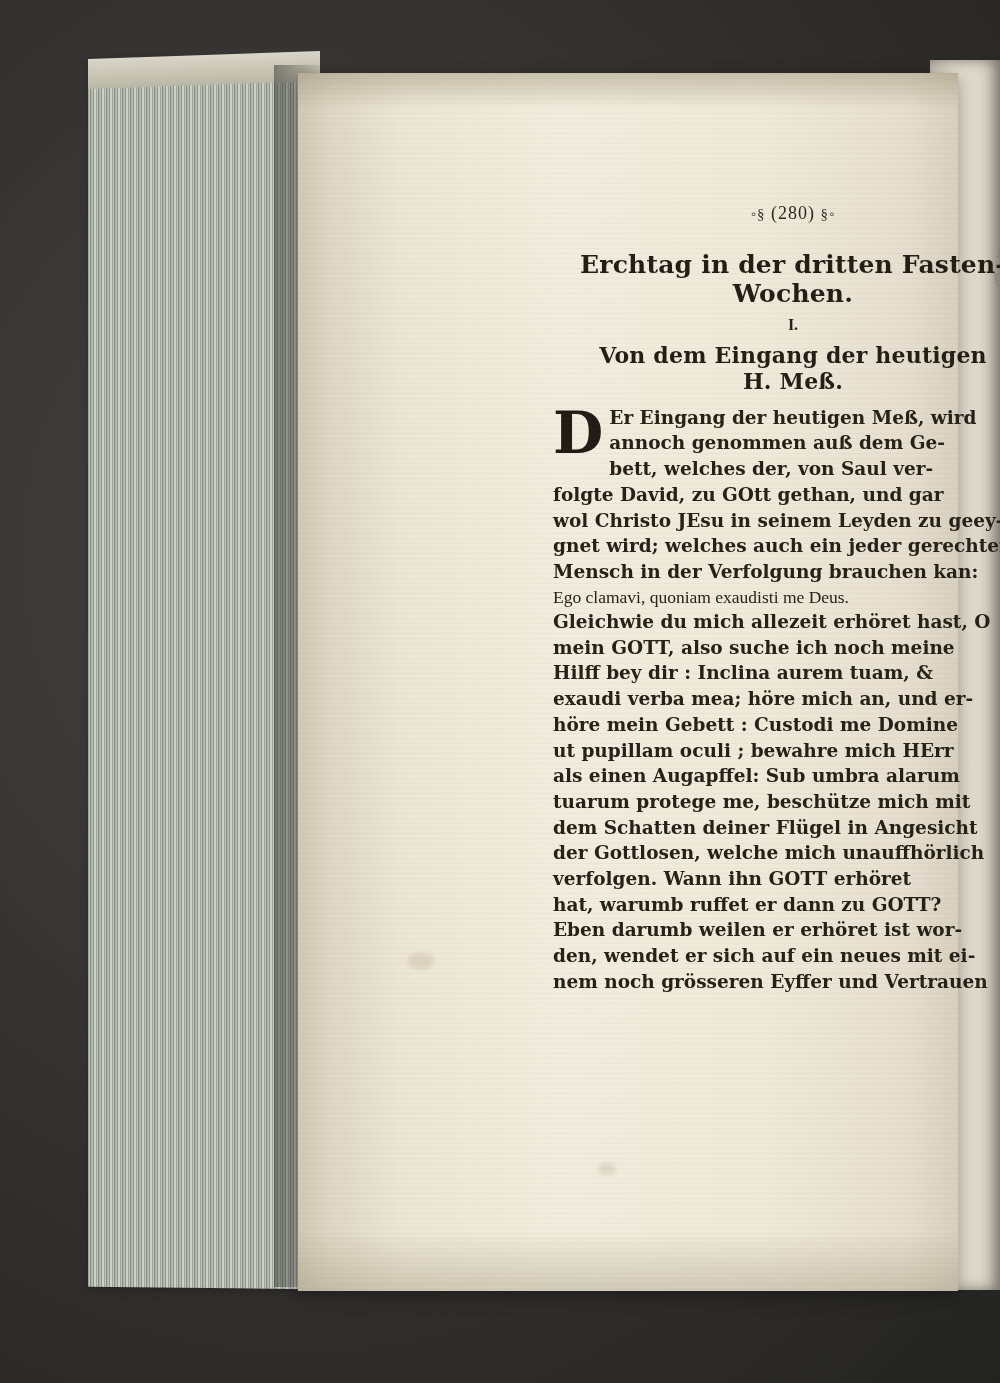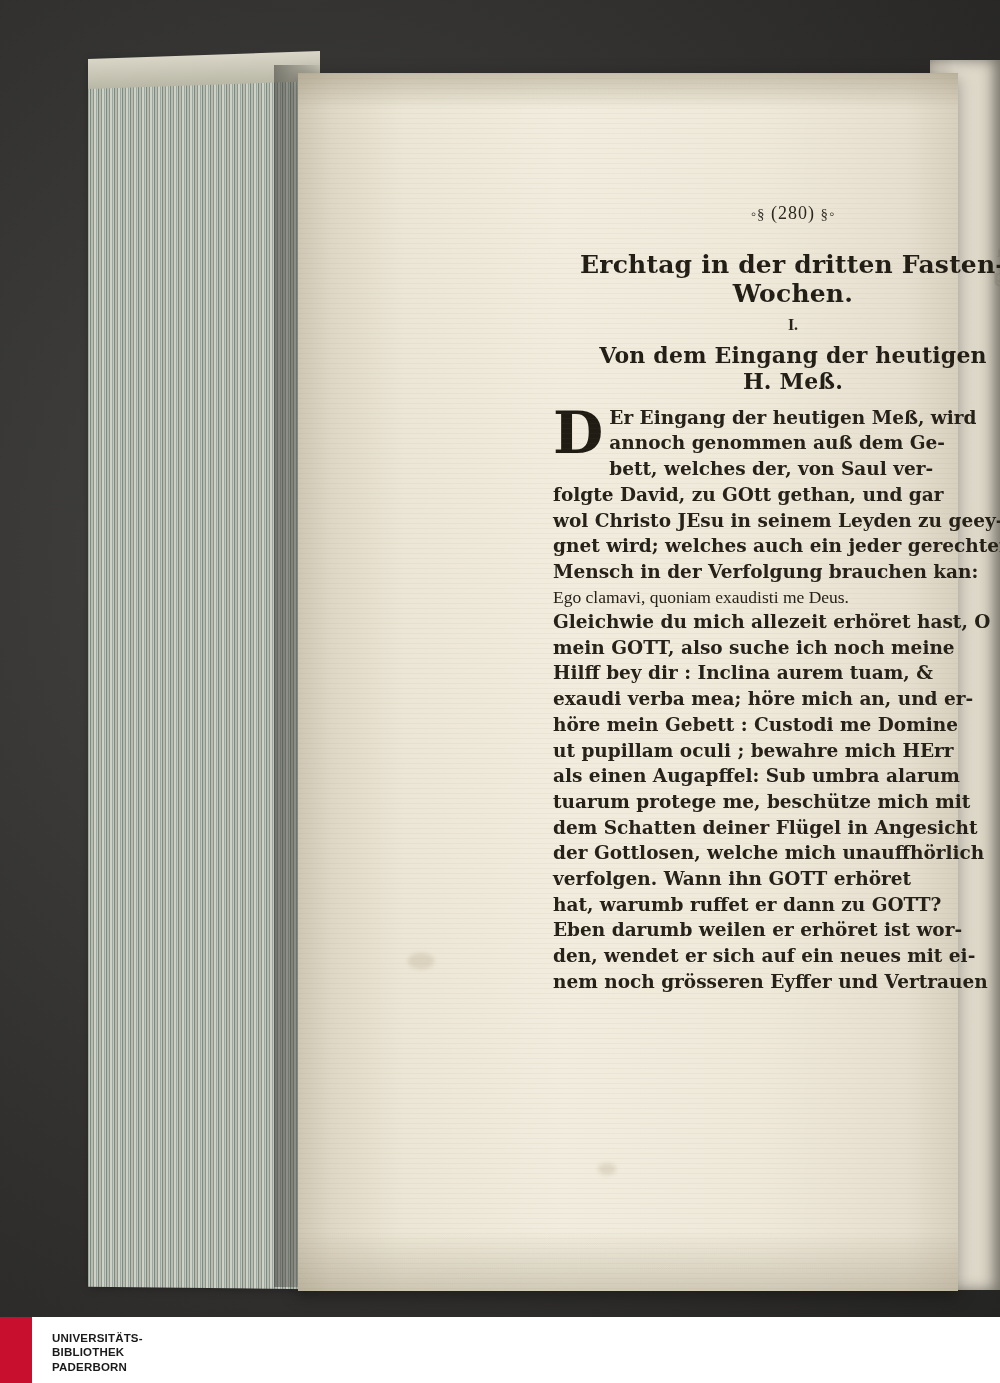--- a/index.html
+++ b/index.html
@@ -349,22 +349,14 @@
           <span class="line de">den, wendet er sich auf ein neues mit ei-</span>
           <span class="line de">nem noch grösseren Eyffer und Vertrauen</span>
         </div>
 
         <div class="catchword">zu</div>
 
       </div>
     </div>
   </div>
 
-  <div class="footer-bar">
-    <div class="logo-box"></div>
-    <div class="logo-text">
-      <div>UNIVERSITÄTS-</div>
-      <div>BIBLIOTHEK</div>
-      <div>PADERBORN</div>
-    </div>
-  </div>
 
 </div>
 
 </body></html>

